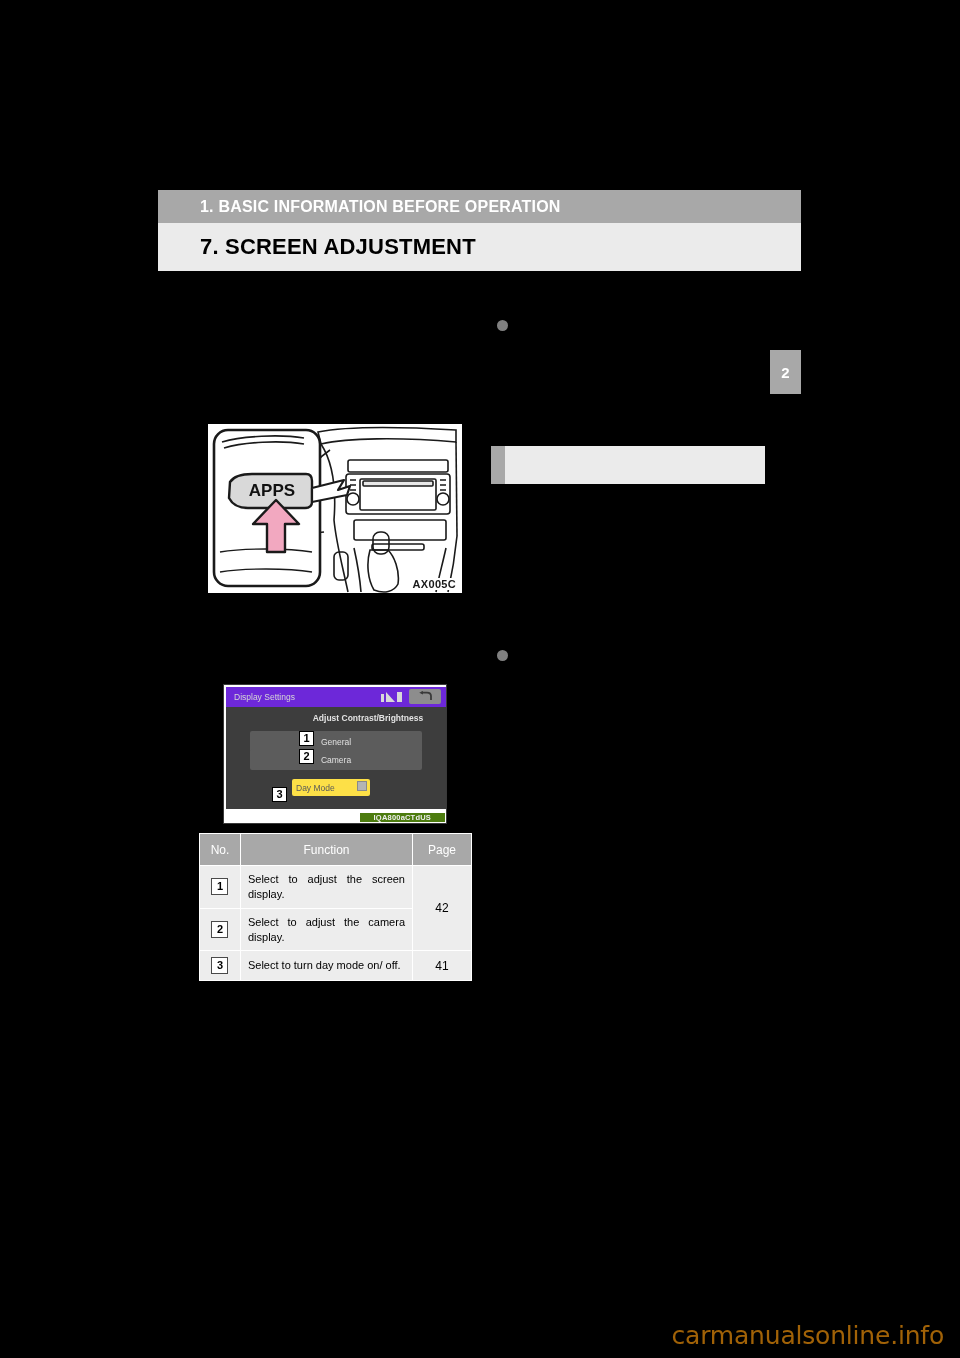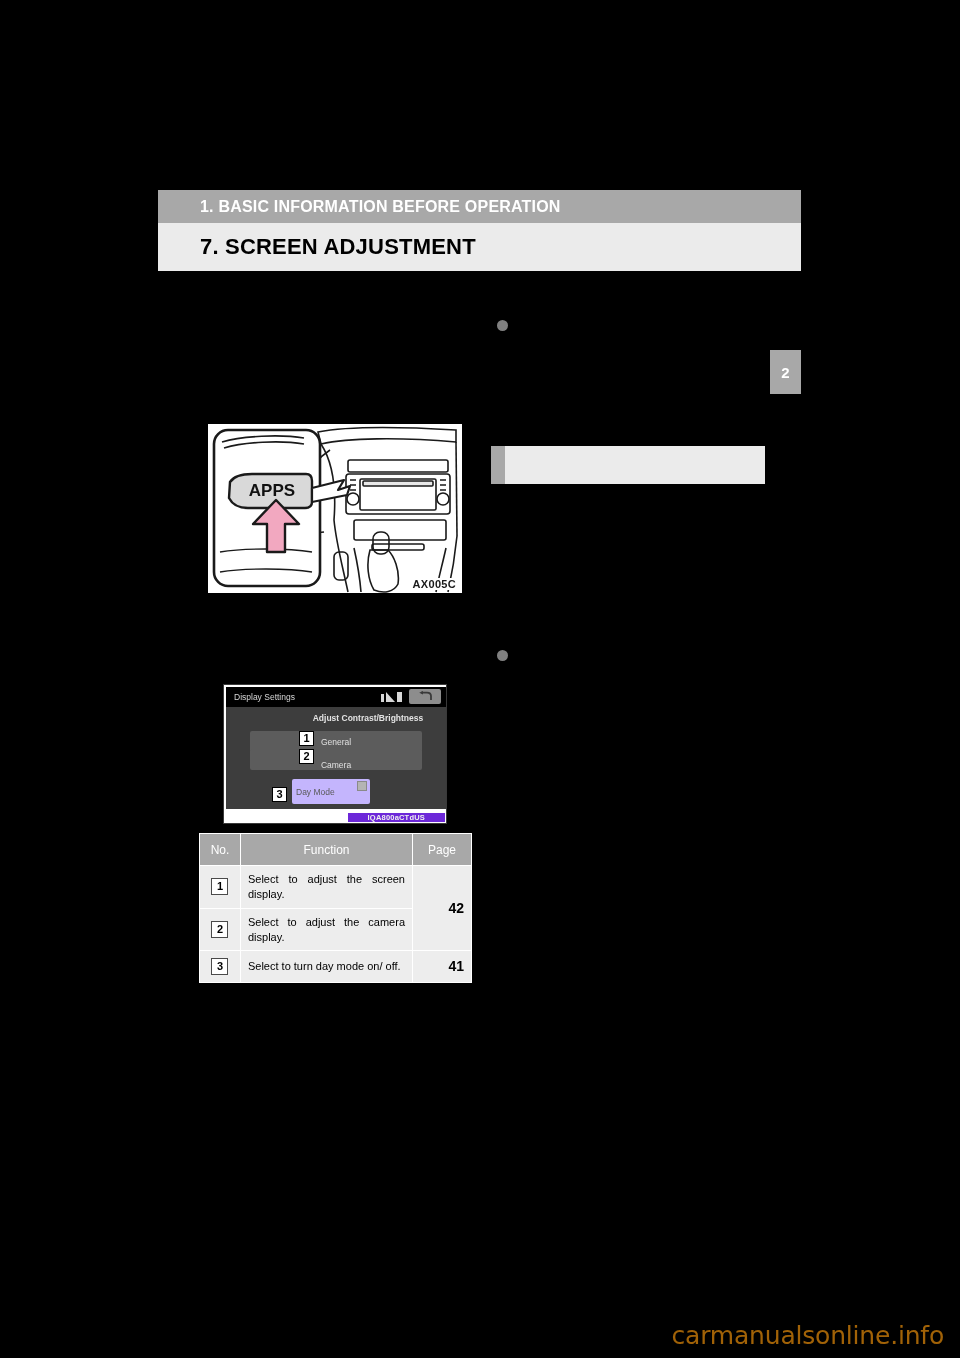--- a/index.html
+++ b/index.html
@@ -146,21 +146,21 @@
     width: 220px;
     height: 122px;
     background: #3d3d3d;
     overflow: hidden;
   }
   .screen-titlebar {
     position: absolute;
     left: 0; top: 0;
     width: 100%;
     height: 20px;
-    background: #000000;
+    background: #6d28d9;
     display: flex;
     align-items: center;
   }
   .screen-title {
     color: #d6d6d6;
     font-size: 8.5px;
     margin-left: 8px;
   }
   .screen-status {
     position: absolute;
@@ -214,28 +214,28 @@
     border-radius: 2px;
     display: flex;
     align-items: center;
     justify-content: center;
   }
   .screen-row span {
     color: #e0e0e0;
     font-size: 8.5px;
   }
   .row-general { top: 44px; }
-  .row-camera  { top: 62px; align-items: flex-end; }
+  .row-camera  { top: 62px; }
   .screen-daymode {
     position: absolute;
     left: 66px;
     top: 92px;
     width: 78px;
-    height: 25px;
-    background: #c4b5fd;
+    height: 17px;
+    background: #fde047;
     border-radius: 2px;
     display: flex;
     align-items: center;
   }
   .screen-daymode span {
     color: #5a5a5a;
     font-size: 8.5px;
     margin-left: 4px;
   }
   .daymode-check {
@@ -266,22 +266,22 @@
   .co-1 { left: 73px; top: 44px; }
   .co-2 { left: 73px; top: 62px; }
   .co-3 { left: 46px; top: 100px; }
   .screen-code {
     position: absolute;
     right: 1px;
     bottom: 1px;
     font-size: 7.5px;
     font-weight: bold;
     color: #f0f0f0;
-    background: #6d28d9;
-    padding: 0 20px;
+    background: #4d7c0f;
+    padding: 0 14px;
     letter-spacing: 0.2px;
   }
 
   
   .fn-table {
     position: absolute;
     left: 199px;
     top: 833px;
     width: 273px;
     border-collapse: collapse;
@@ -309,23 +309,23 @@
     text-align: center;
     padding: 6px 2px;
   }
   .fn-table td.col-fn {
     width: 170px;
     text-align: justify;
     text-align-last: left;
   }
   .fn-table td.col-page {
     width: 47px;
-    text-align: right;
-    font-weight: bold;
-    font-size: 14px;
+    text-align: center;
+    font-weight: normal;
+    font-size: 12px;
   }
   .num-box {
     display: inline-flex;
     align-items: center;
     justify-content: center;
     width: 15px;
     height: 15px;
     border: 1.5px solid #4a4a4a;
     background: #ffffff;
     font-size: 11px;

